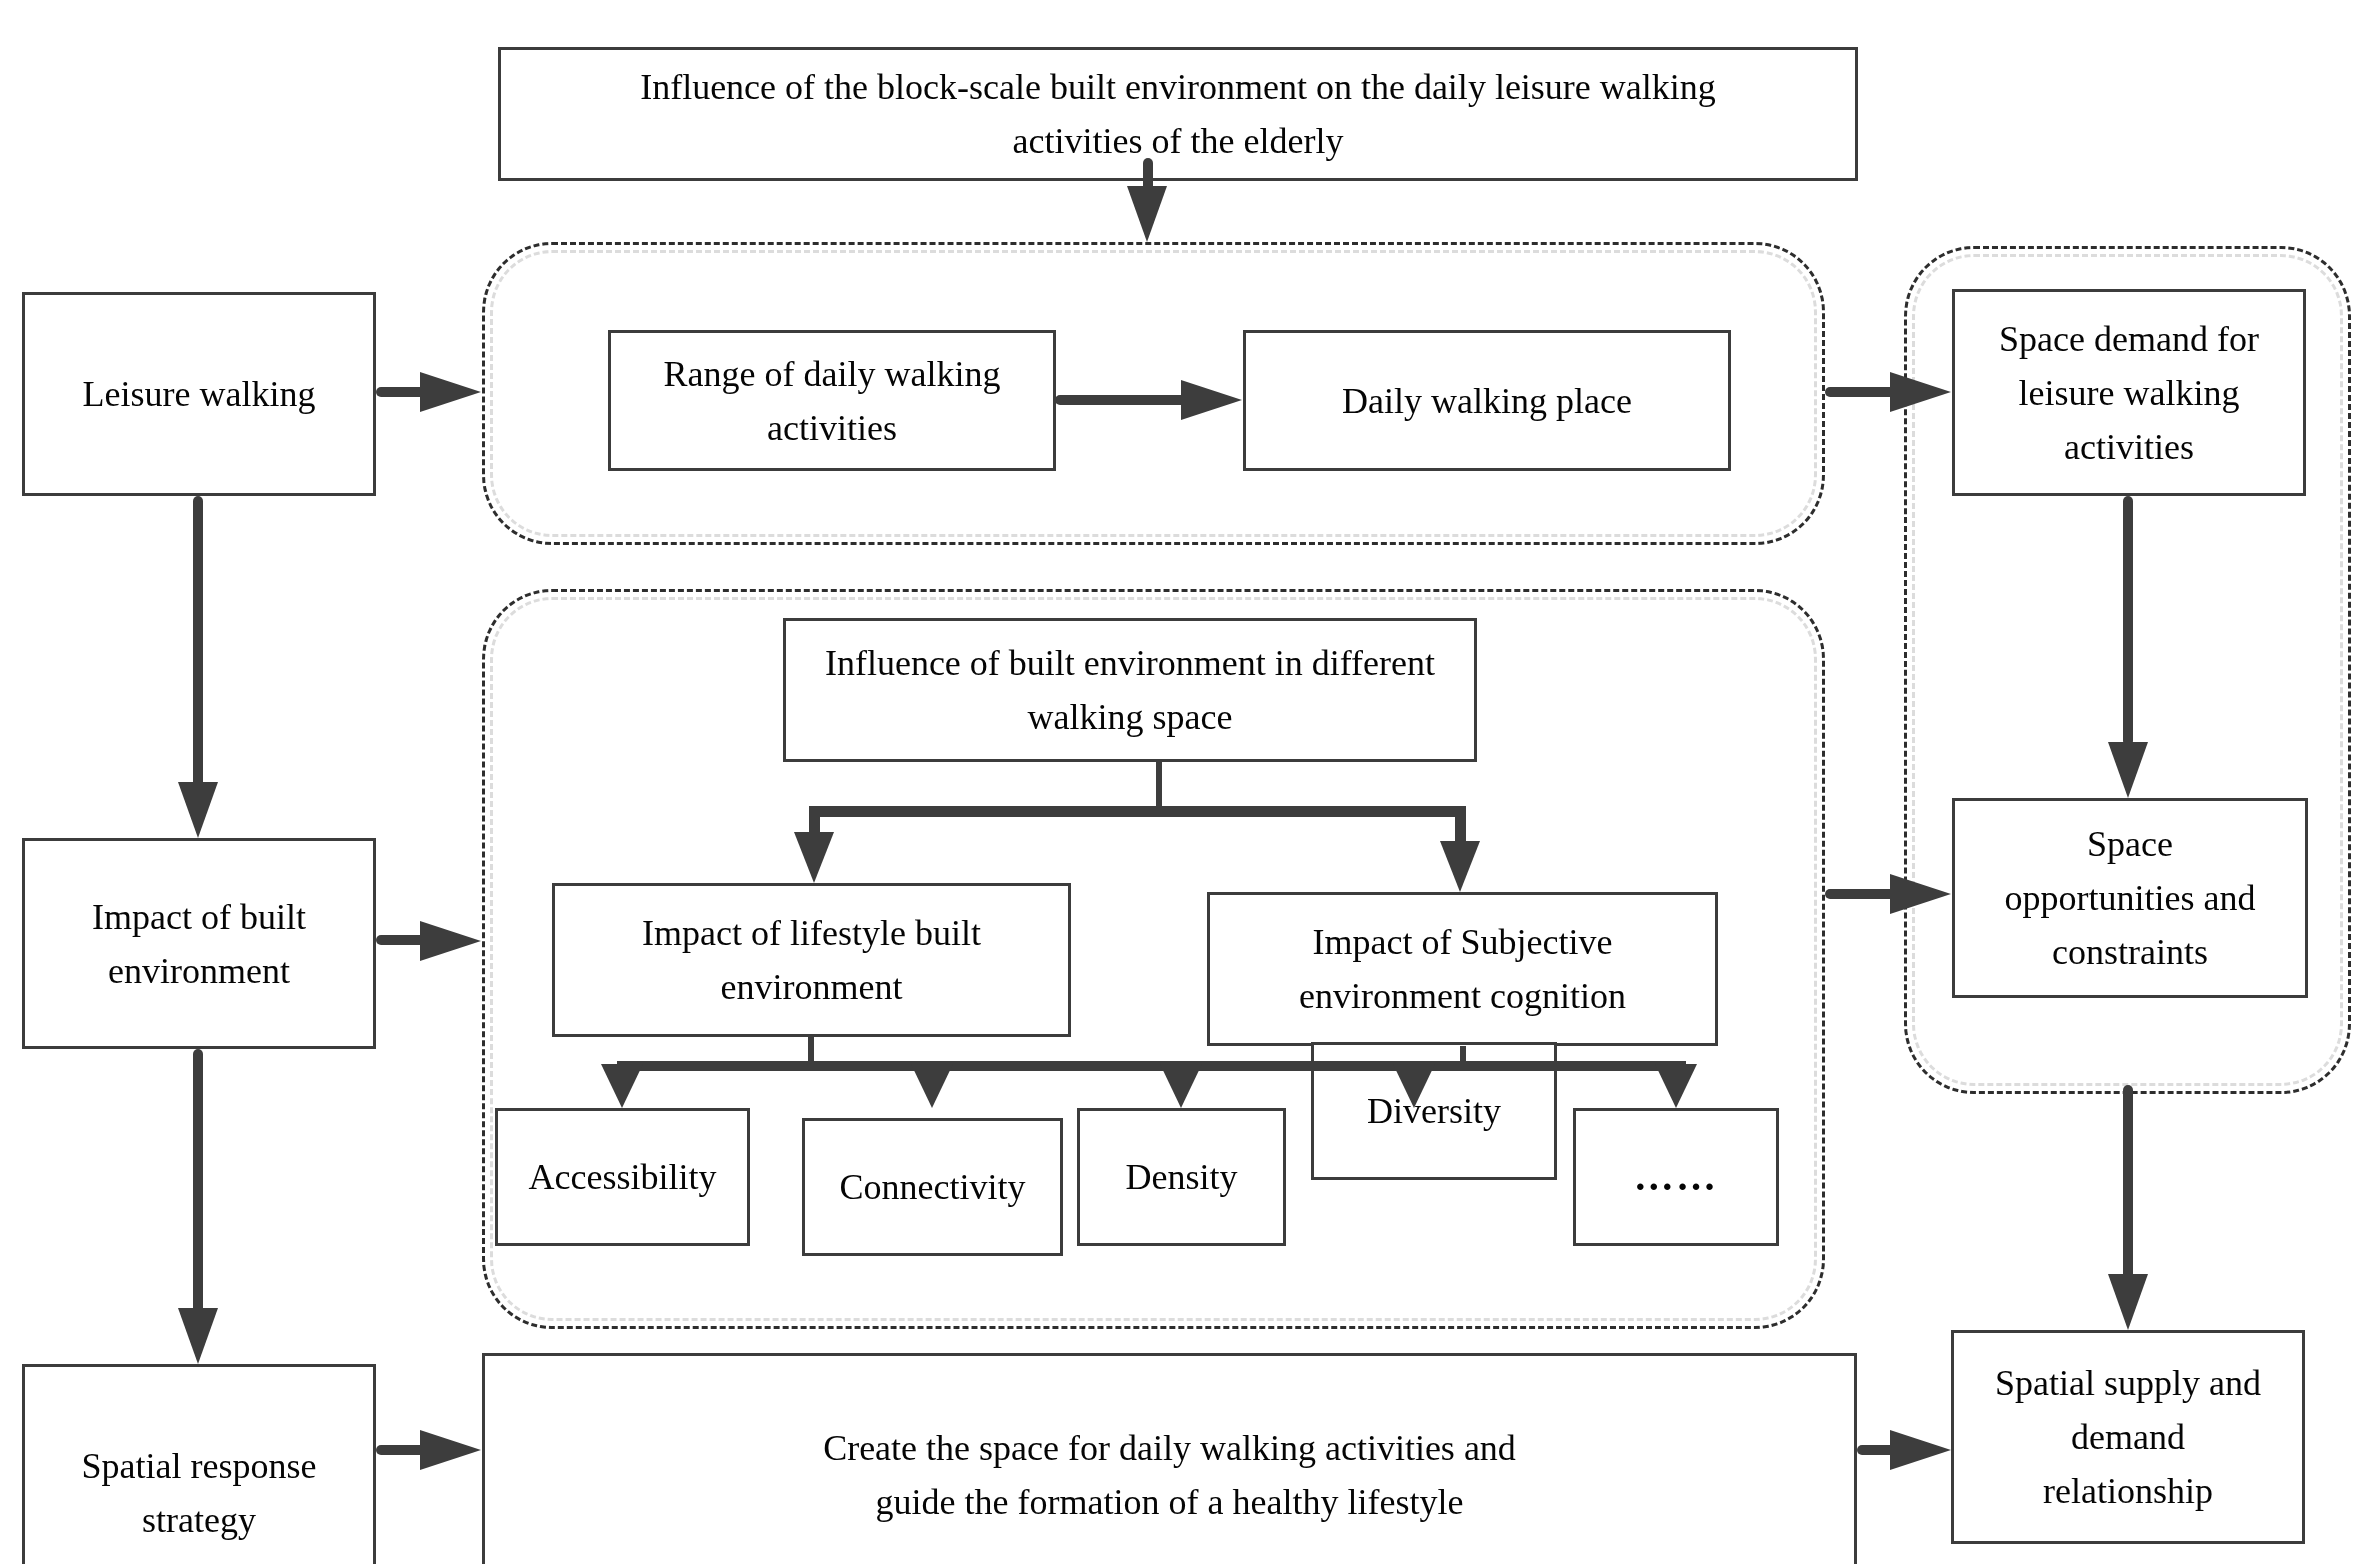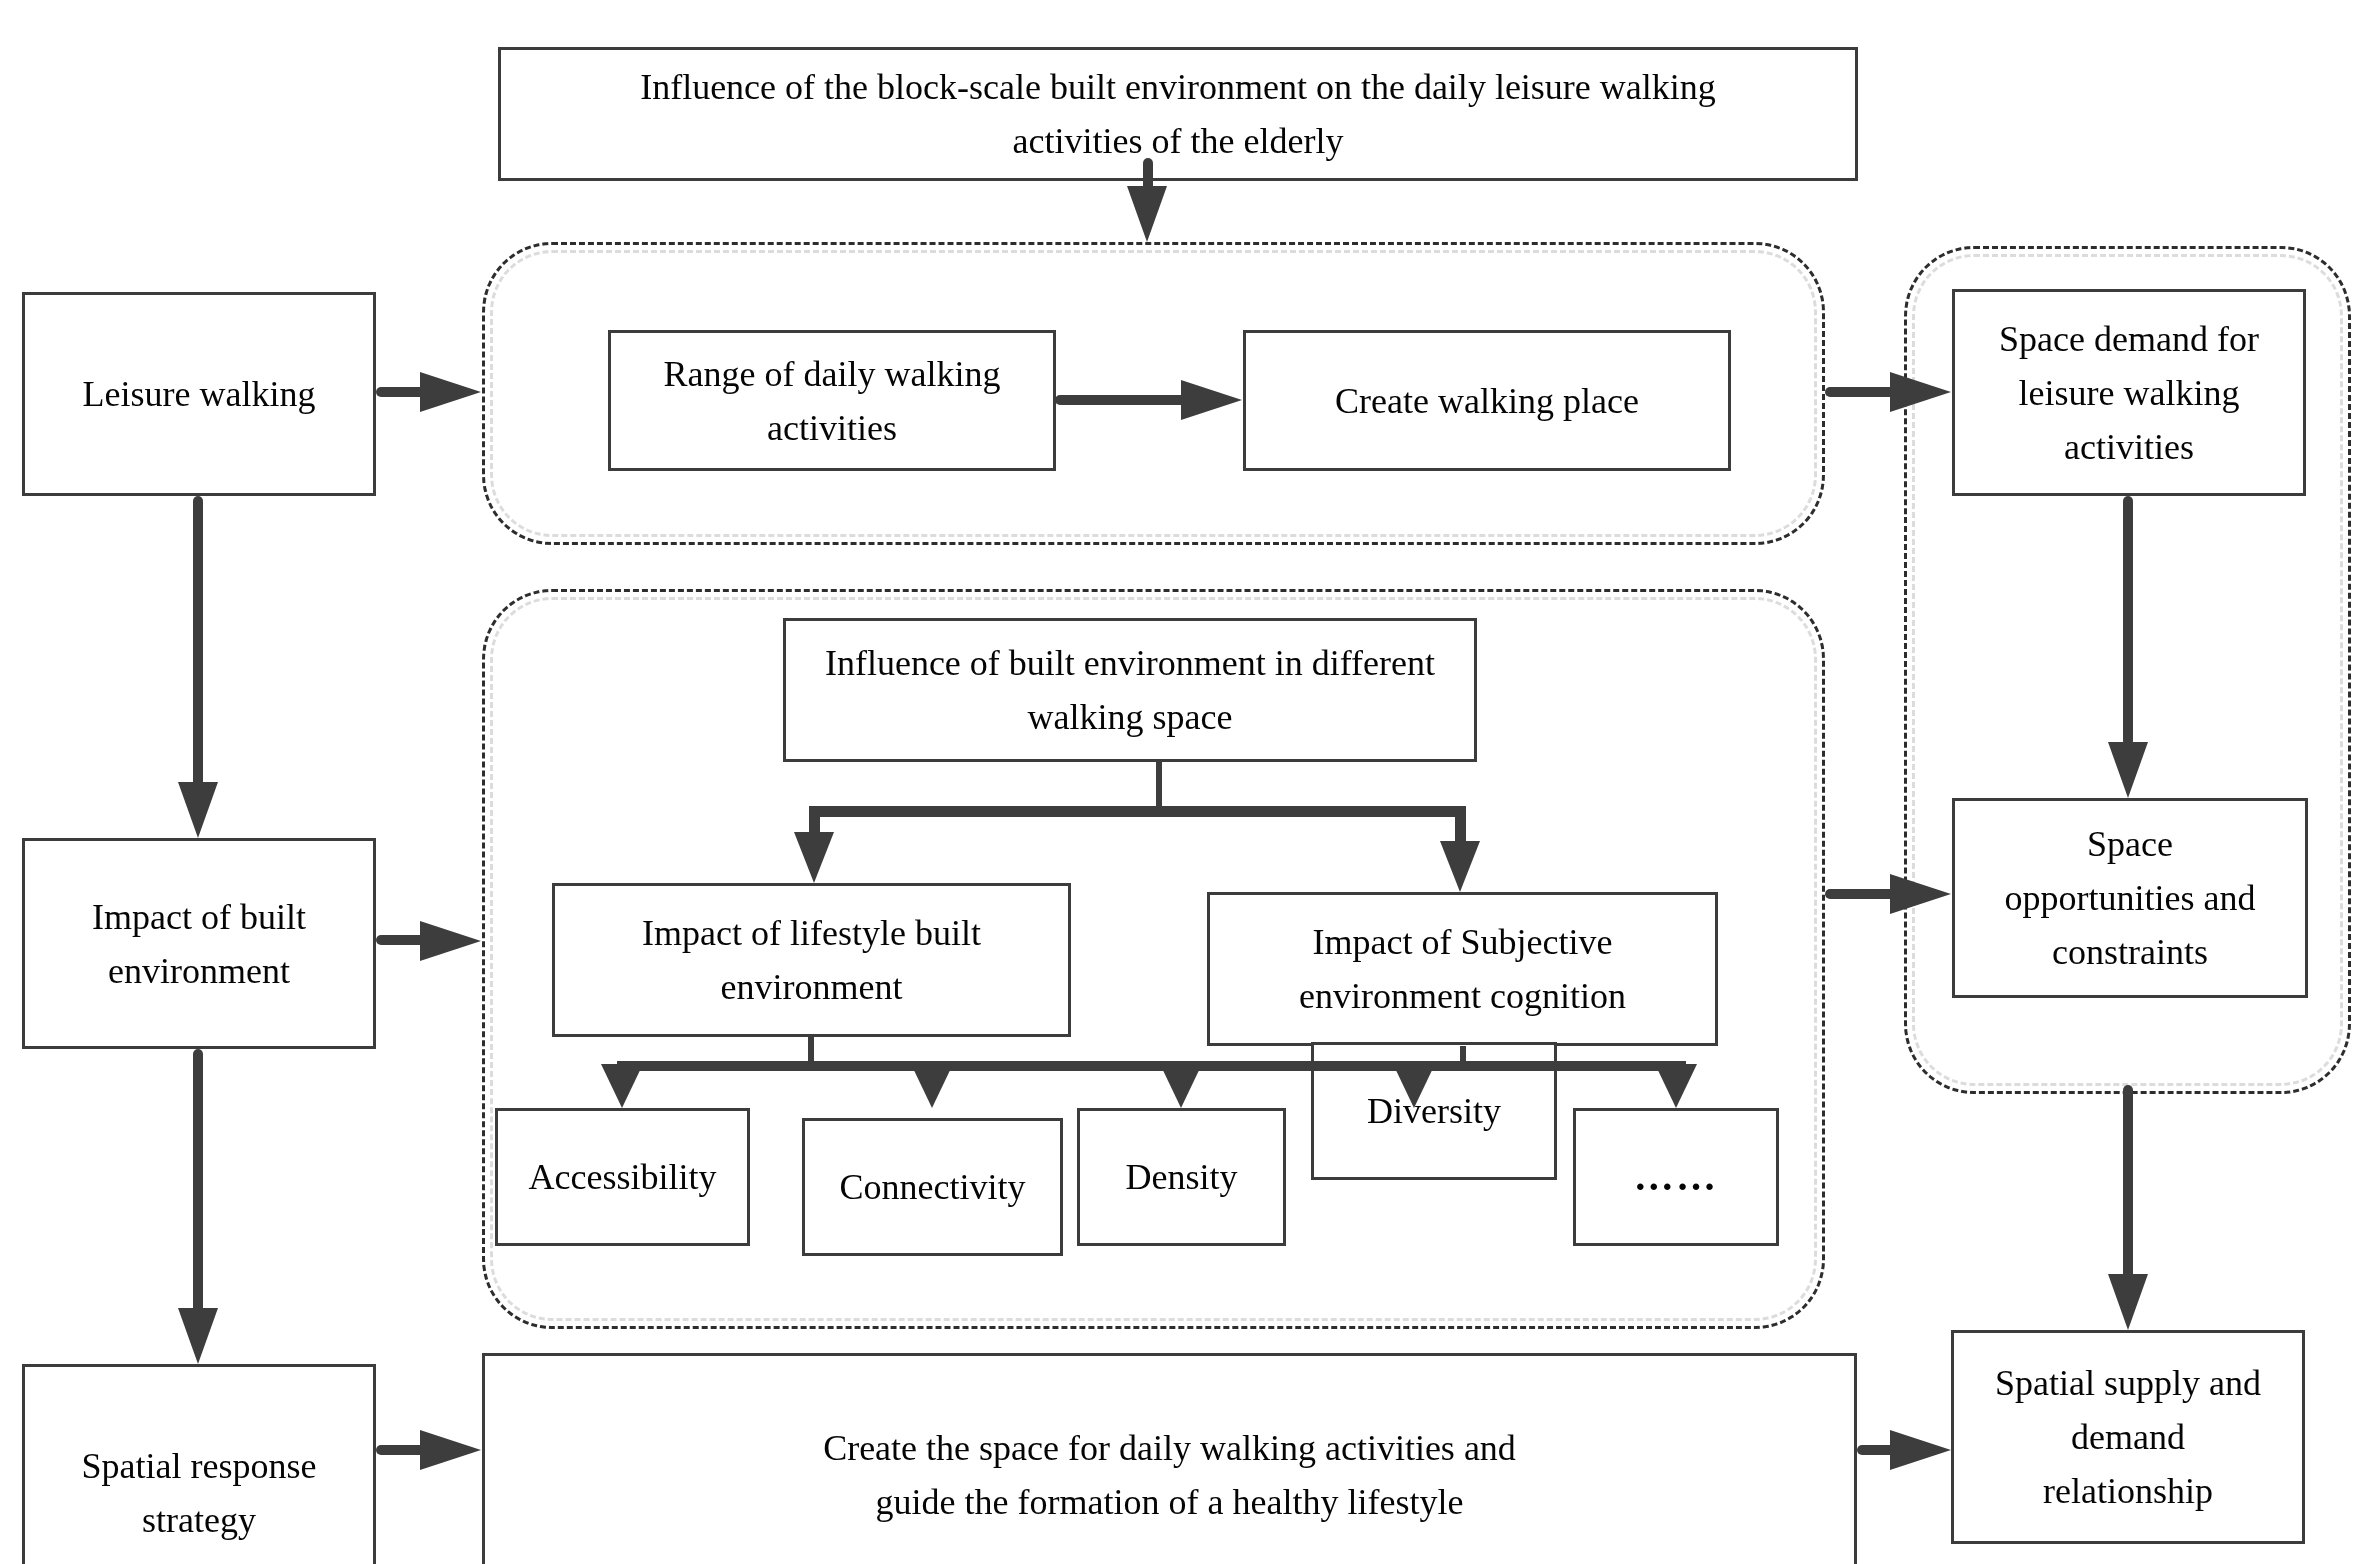--- a/index.html
+++ b/index.html
@@ -58,21 +58,21 @@
   <div class="box" style="left:22px;top:1364px;width:354px;height:258px;">
     <span class="line">Spatial response</span>
     <span class="line">strategy</span>
   </div>
 
   <div class="box" style="left:608px;top:330px;width:448px;height:141px;">
     <span class="line">Range of daily walking</span>
     <span class="line">activities</span>
   </div>
   <div class="box" style="left:1243px;top:330px;width:488px;height:141px;">
-    <span class="line">Create walking place</span>
+    <span class="line">Daily walking place</span>
   </div>
 
   <div class="box" style="left:783px;top:618px;width:694px;height:144px;">
     <span class="line">Influence of built environment in different</span>
     <span class="line">walking space</span>
   </div>
   <div class="box" style="left:552px;top:883px;width:519px;height:154px;">
     <span class="line">Impact of lifestyle built</span>
     <span class="line">environment</span>
   </div>

